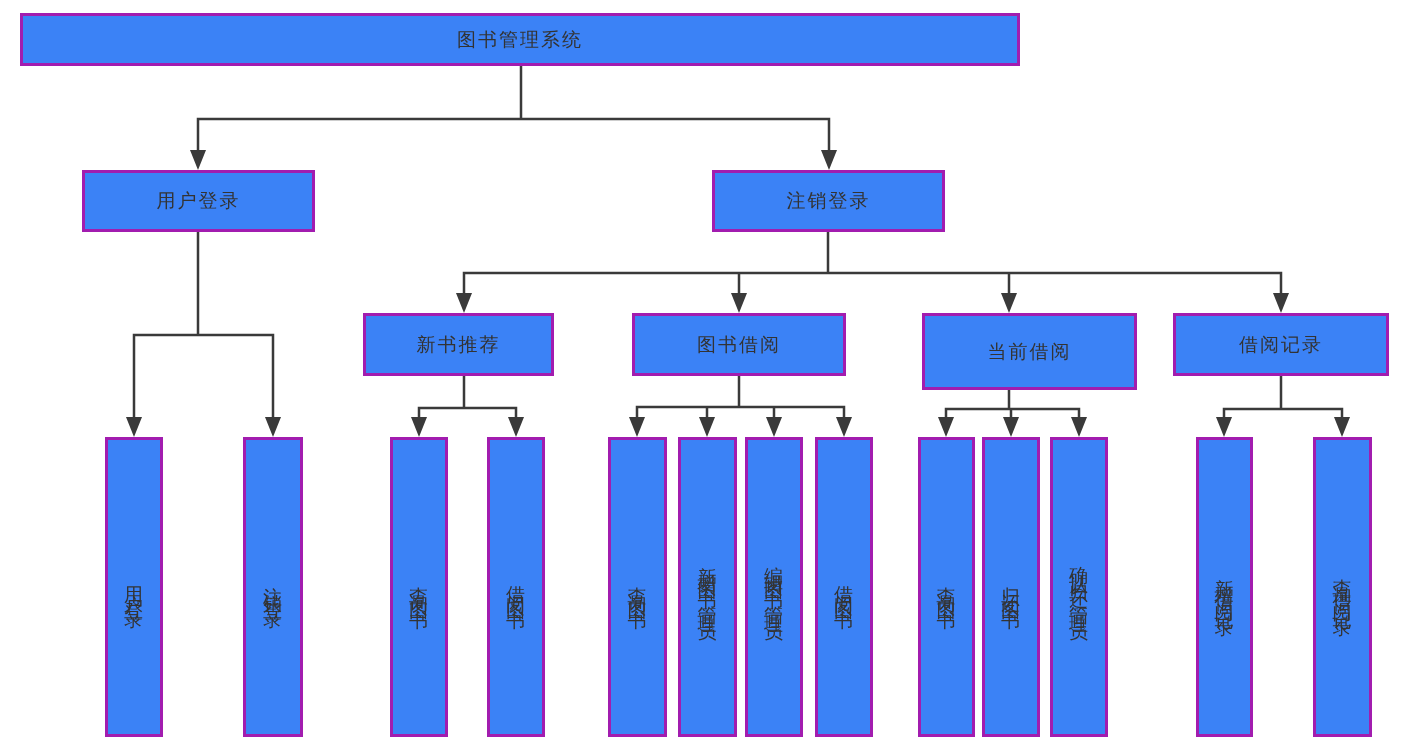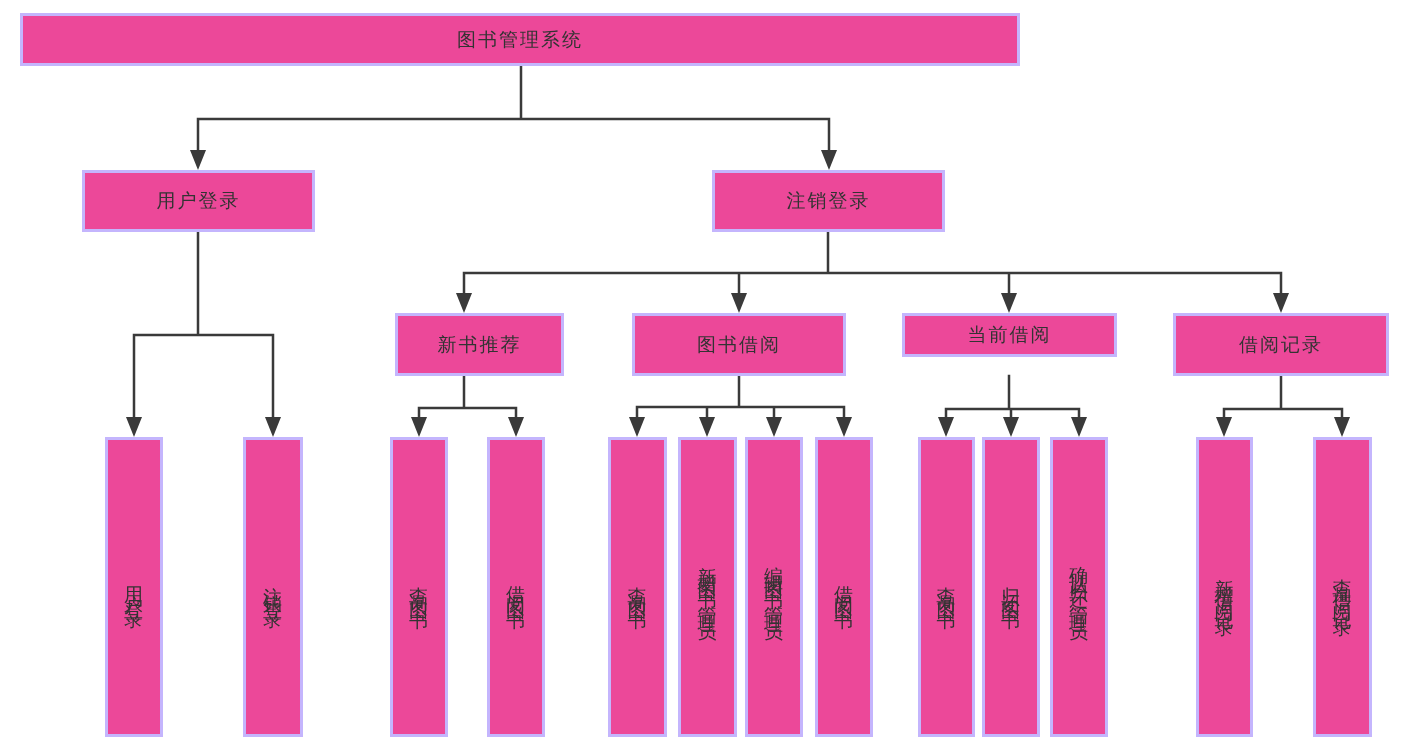--- a/index.html
+++ b/index.html
@@ -13,22 +13,22 @@
     color: #333333;
   }
   #connector-layer {
     position: absolute;
     left: 0; top: 0;
     width: 1405px; height: 747px;
   }
   .node {
     position: absolute;
     box-sizing: border-box;
-    border: 3px solid #c4b5fd;
-    background: #ec4899;
+    border: 3px solid #a21caf;
+    background: #3b82f6;
     display: flex;
     align-items: center;
     justify-content: center;
   }
   .node-h span {
     font-size: 19px;
     letter-spacing: 2px;
     white-space: nowrap;
   }
   .node-v span {
@@ -98,27 +98,27 @@
     <span>图书管理系统</span>
   </div>
 
   <div class="node node-h" style="left:82px; top:170px; width:233px; height:62px;">
     <span>用户登录</span>
   </div>
   <div class="node node-h" style="left:712px; top:170px; width:233px; height:62px;">
     <span>注销登录</span>
   </div>
 
-  <div class="node node-h" style="left:363px; top:313px; width:169px; height:63px;margin-left:32px;">
+  <div class="node node-h" style="left:363px; top:313px; width:191px; height:63px;">
     <span>新书推荐</span>
   </div>
   <div class="node node-h" style="left:632px; top:313px; width:214px; height:63px;">
     <span>图书借阅</span>
   </div>
-  <div class="node node-h" style="left:902px; top:313px; width:215px; height:44px;">
+  <div class="node node-h" style="left:922px; top:313px; width:215px; height:77px;">
     <span>当前借阅</span>
   </div>
   <div class="node node-h" style="left:1173px; top:313px; width:216px; height:63px;">
     <span>借阅记录</span>
   </div>
 
   <div class="node node-v" style="left:105px; top:437px; width:58px; height:300px;">
     <span>用户登录</span>
   </div>
   <div class="node node-v" style="left:243px; top:437px; width:60px; height:300px;">

